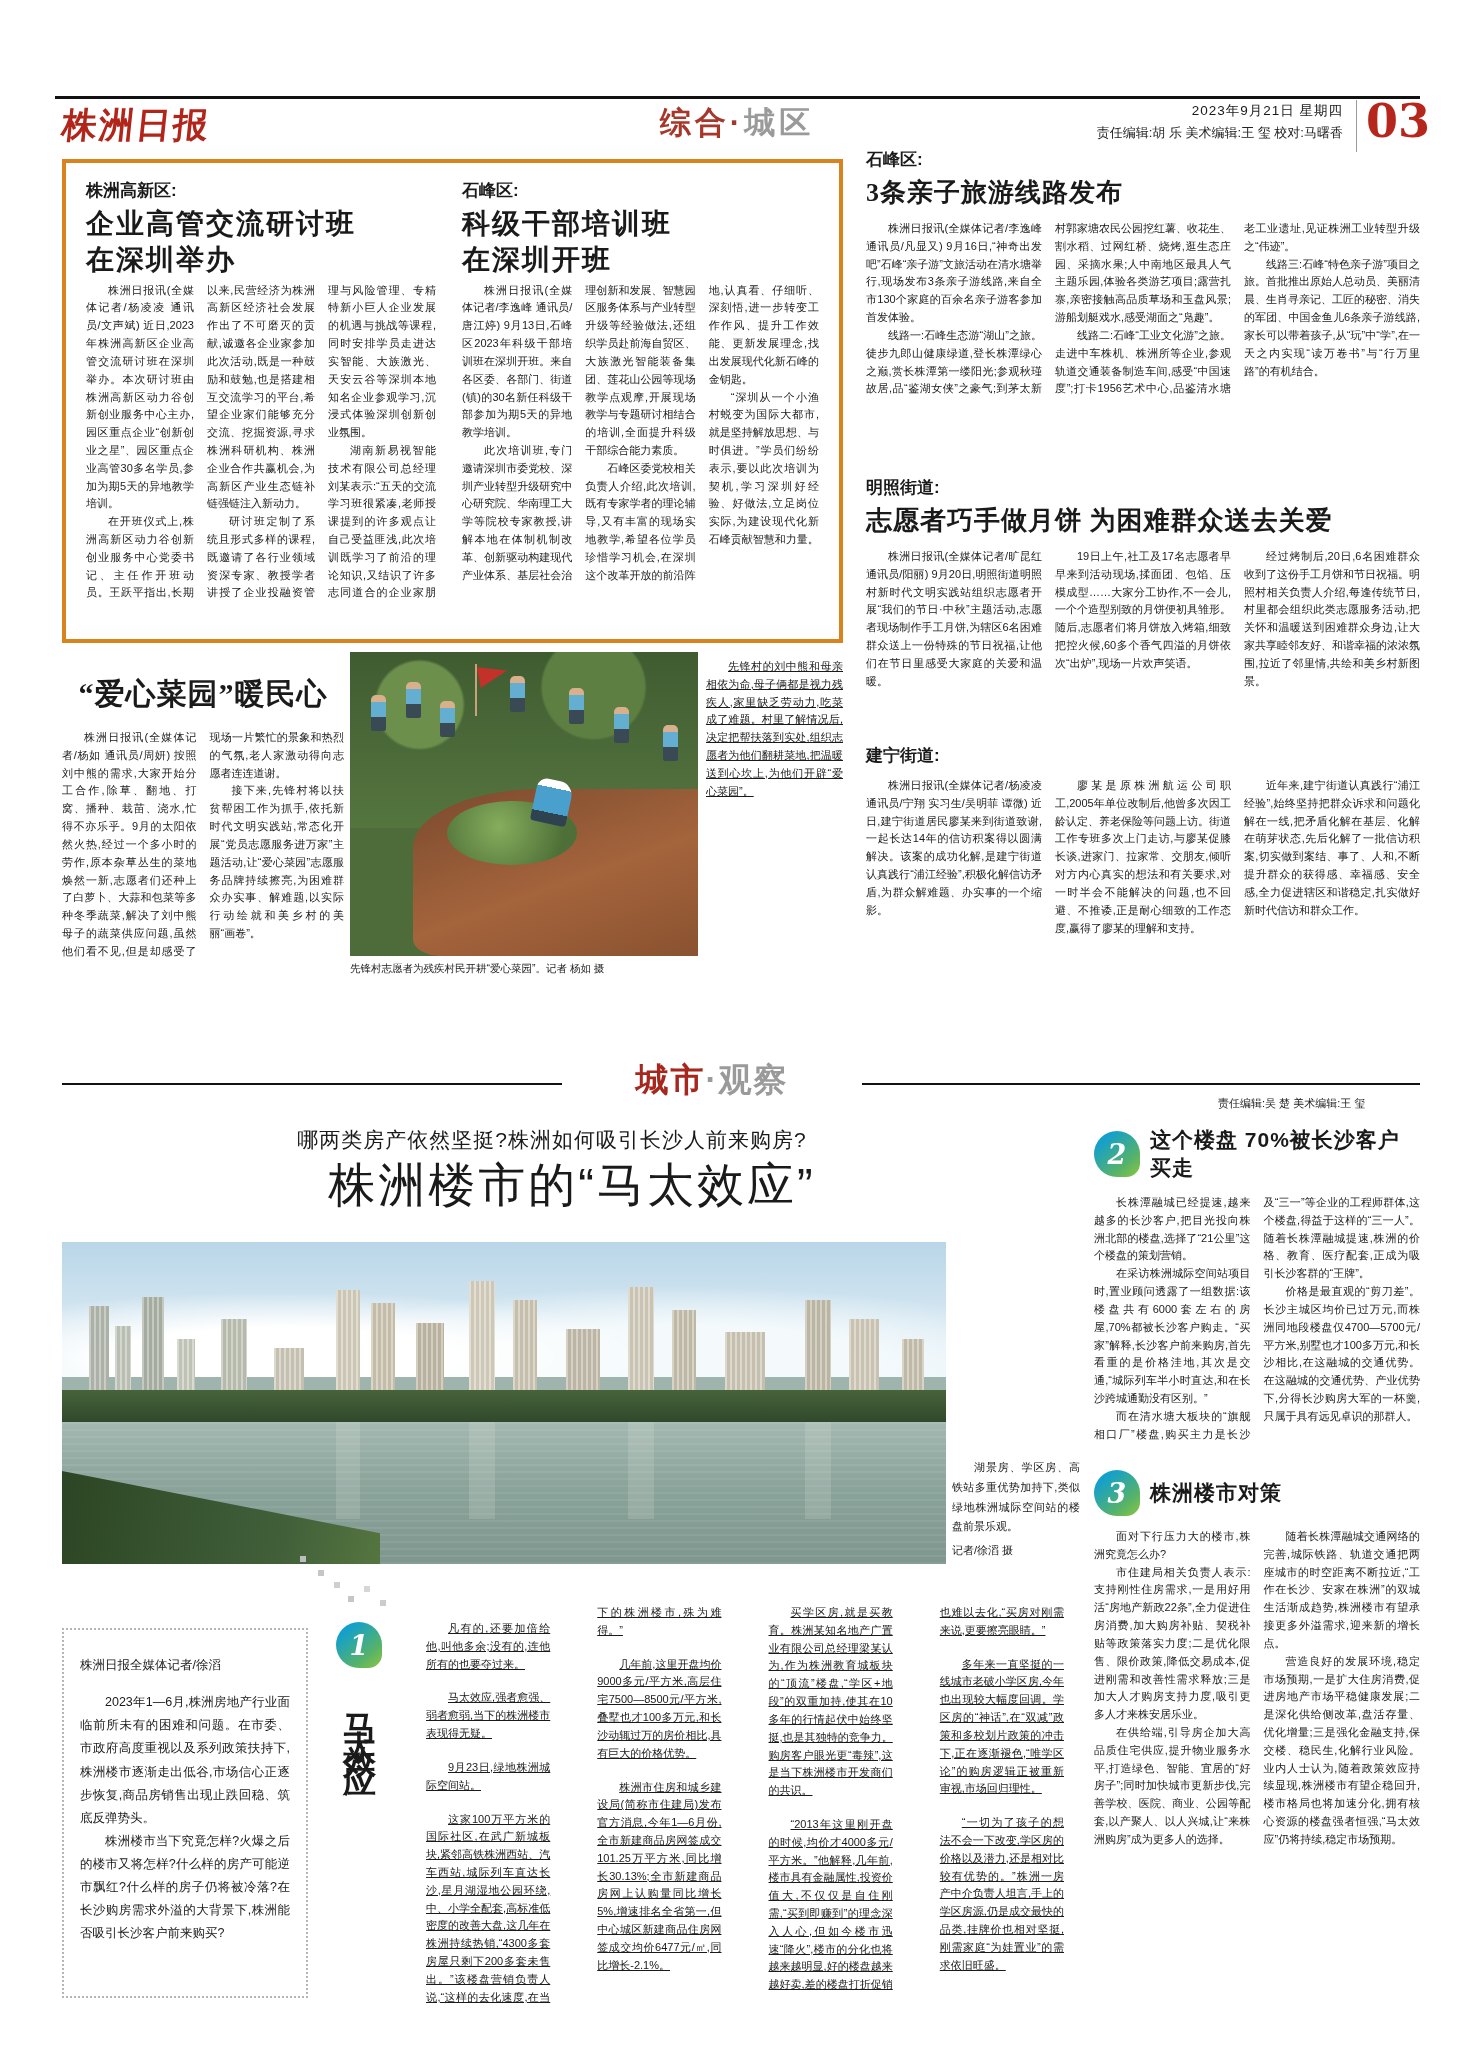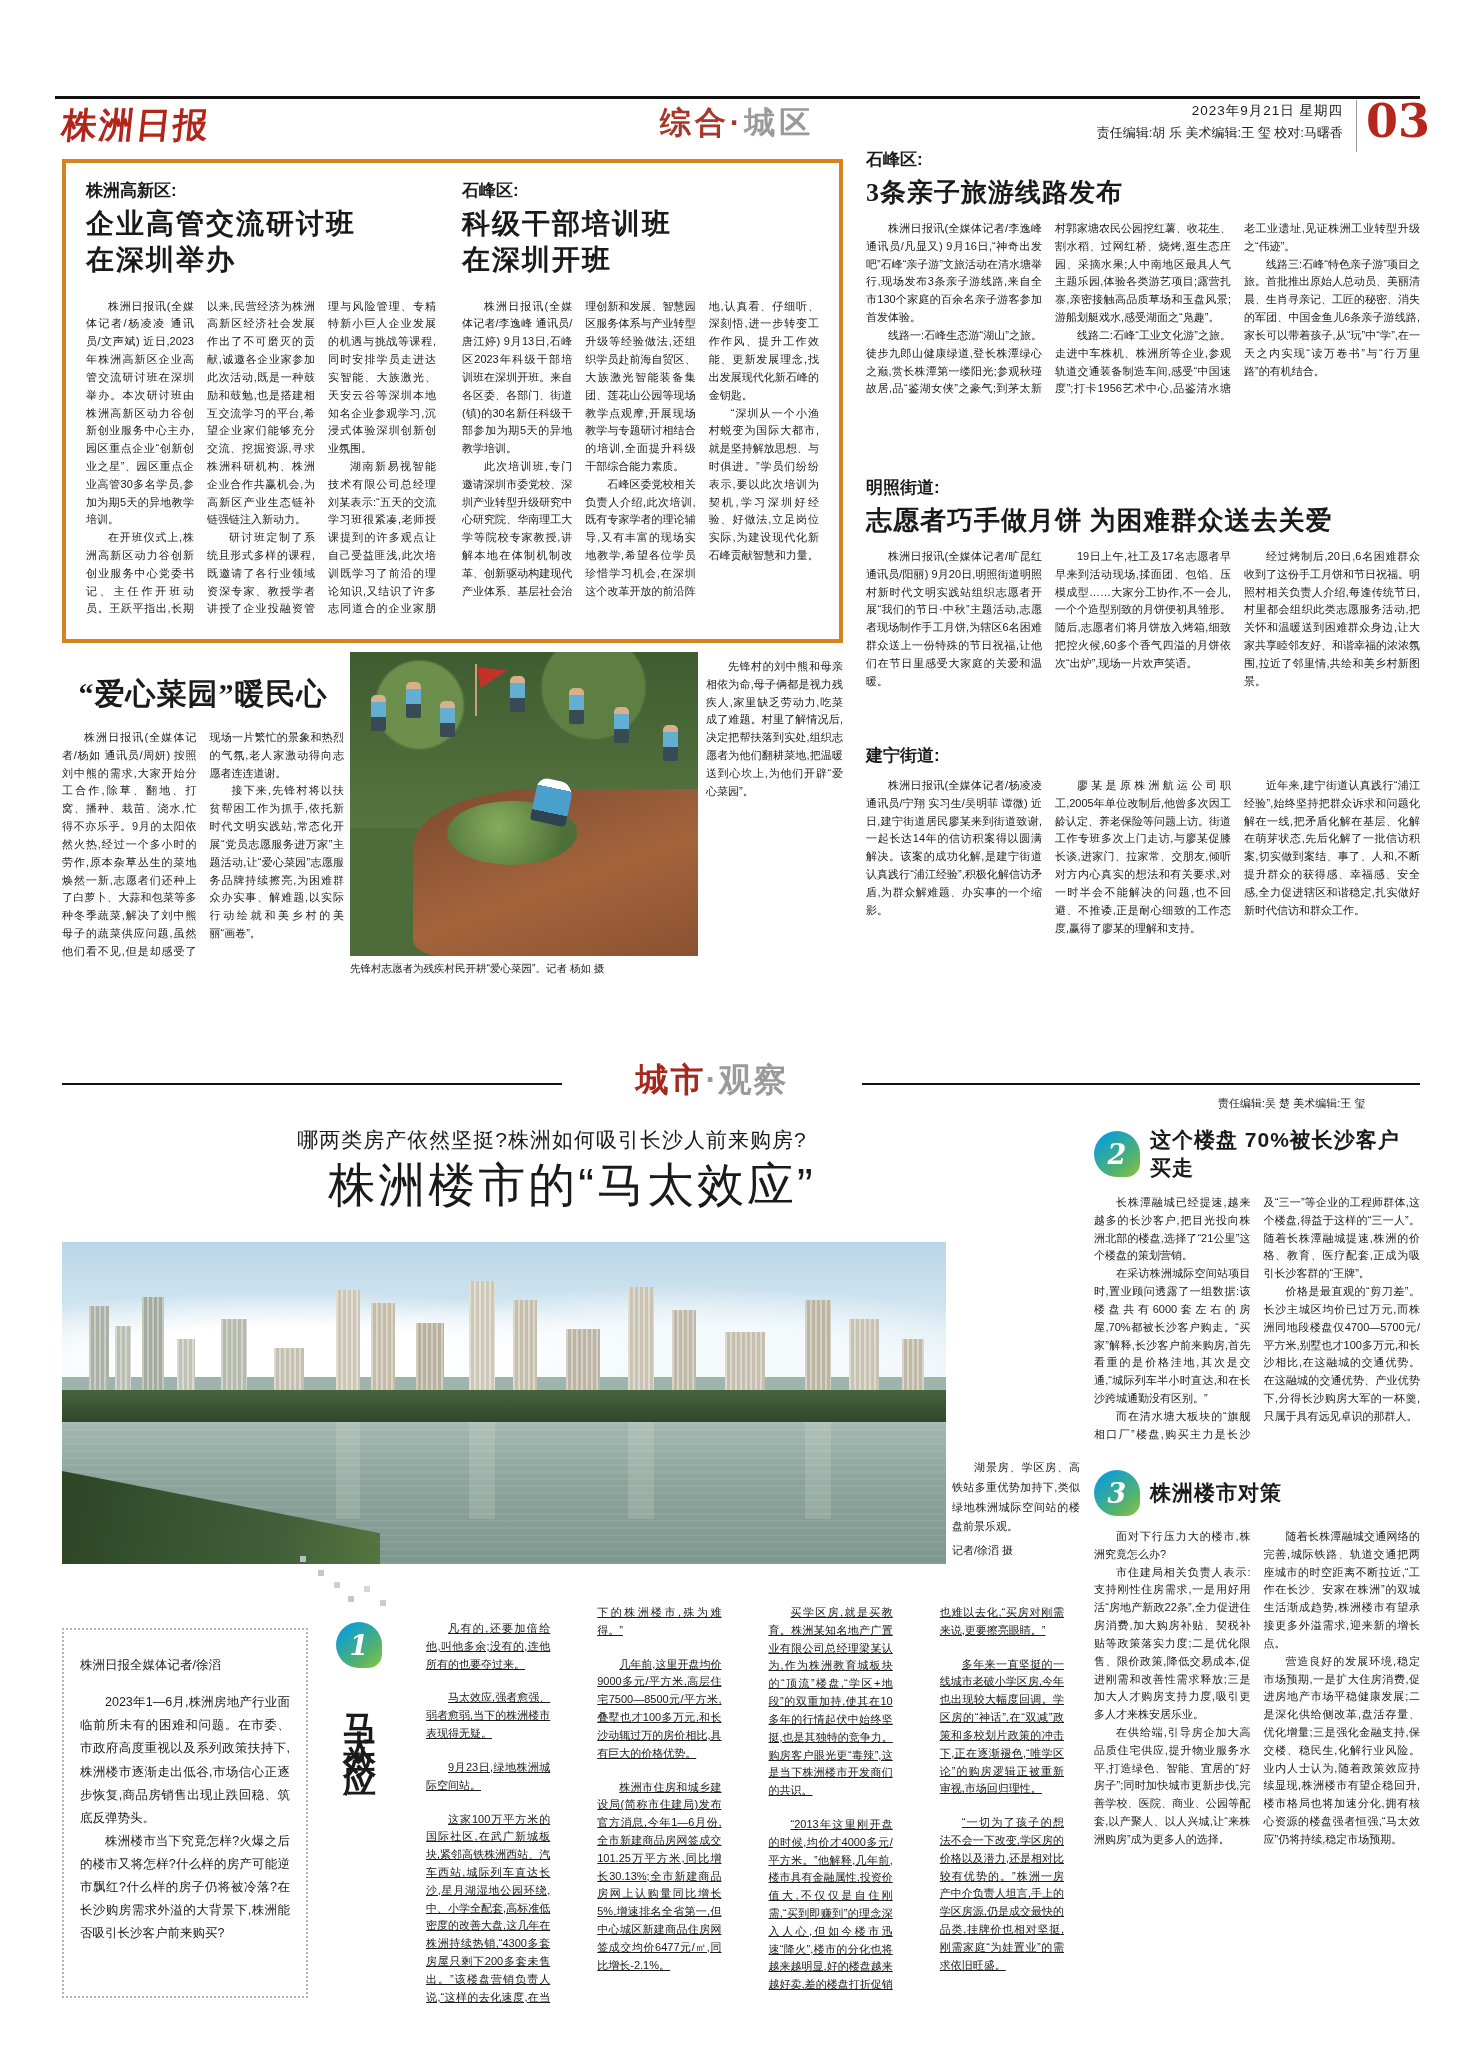--- a/index.html
+++ b/index.html
@@ -22,27 +22,27 @@
   .stitle{font-size:26px;font-weight:bold;letter-spacing:1px;margin:2px 0 0 0;font-family:"Liberation Serif",serif;}
   .body-cols{column-gap:13px;font-size:11px;line-height:1.62;text-align:justify;overflow:hidden;}
   .body-cols p{margin:0;text-indent:2em;}
   .c3{column-count:3;}
   .c2{column-count:2;}
   
   .obox{position:absolute;left:62px;top:159px;width:781px;height:484px;border:4px solid #d9831f;
         box-sizing:border-box;padding:16px 20px;display:flex;gap:26px;background:#fff;}
   .obox .art-l{width:350px;}
   .obox .art-r{flex:1;}
-  .obox .body-cols{margin-top:20px;height:330px;}
+  .obox .body-cols{margin-top:4px;height:330px;}
   
   .cy{position:absolute;left:62px;top:666px;width:282px;}
   .cy h2{margin:8px;text-align:center;font-size:30px;font-weight:bold;font-family:"Liberation Serif",serif;letter-spacing:1px;}
   .cy .body-cols{margin-top:14px;height:318px;}
   .cy-side{position:absolute;left:706px;top:658px;width:137px;height:388px;font-size:11px;line-height:1.62;
-           text-align:justify;overflow:hidden;}
+           text-align:justify;overflow:hidden;text-decoration:underline;}
   .cy-side p{margin:0;text-indent:2em;}
   .photo1{position:absolute;left:350px;top:652px;width:348px;height:304px;overflow:hidden;background:#4d6c3a;}
   .p1-canopy{position:absolute;left:0;top:0;width:100%;height:58%;
              background:radial-gradient(circle at 20% 30%, #6d8f4c 0 14%, transparent 15%),
                         radial-gradient(circle at 70% 20%, #5d7f42 0 18%, transparent 19%),
                         linear-gradient(180deg,#3f5c31,#55753f);}
   .p1-soil{position:absolute;right:0;bottom:0;width:82%;height:55%;
            background:linear-gradient(160deg,#7a4a2e,#a4643c 55%,#8a5230);border-radius:45% 0 0 10%/35% 0 0 10%;}
   .p1-bush{position:absolute;left:28%;bottom:30%;width:130px;height:64px;border-radius:50%;
            background:radial-gradient(circle at 40% 40%,#86ad5c,#4e7038 75%);}

